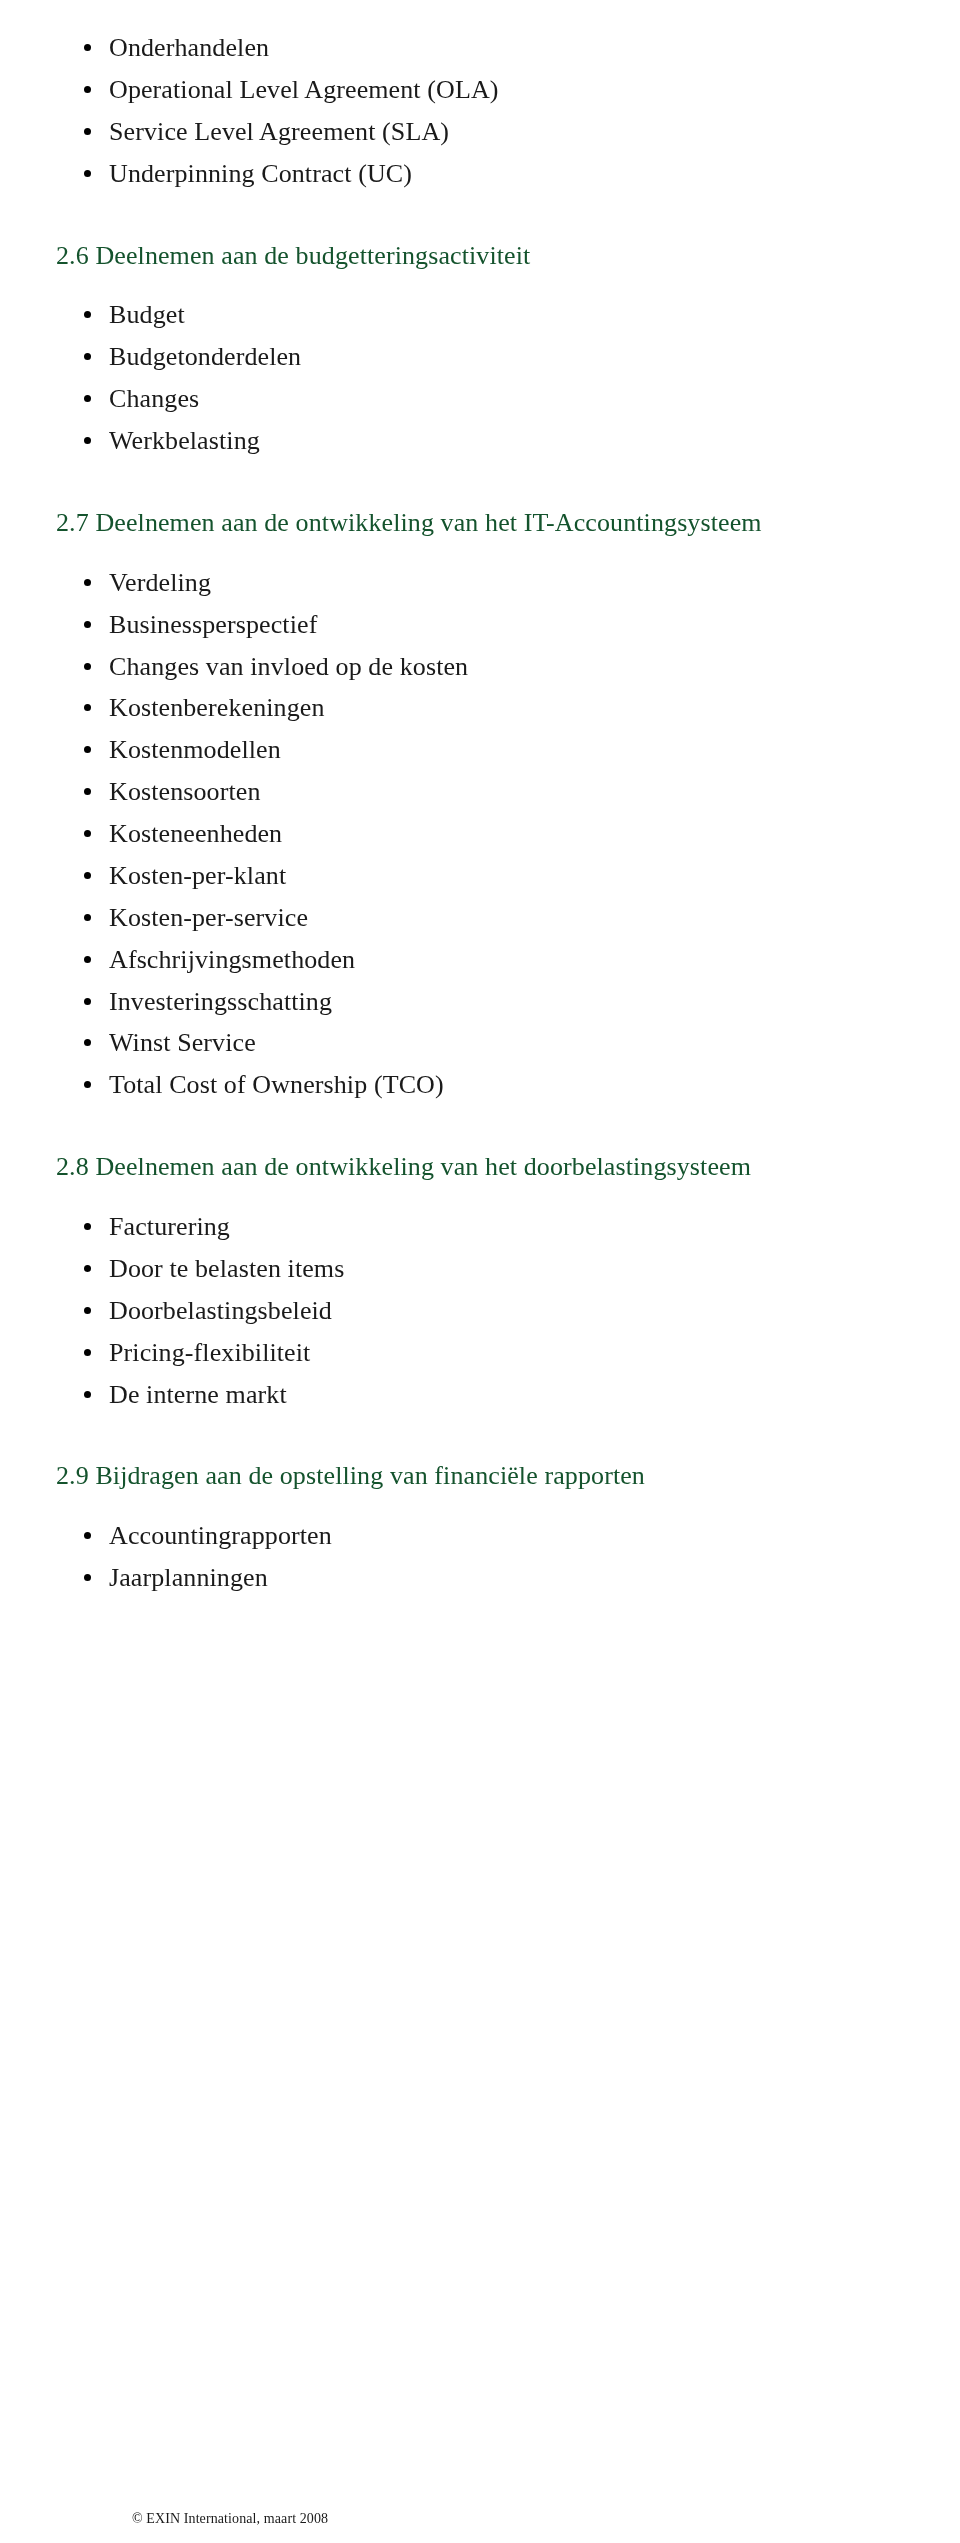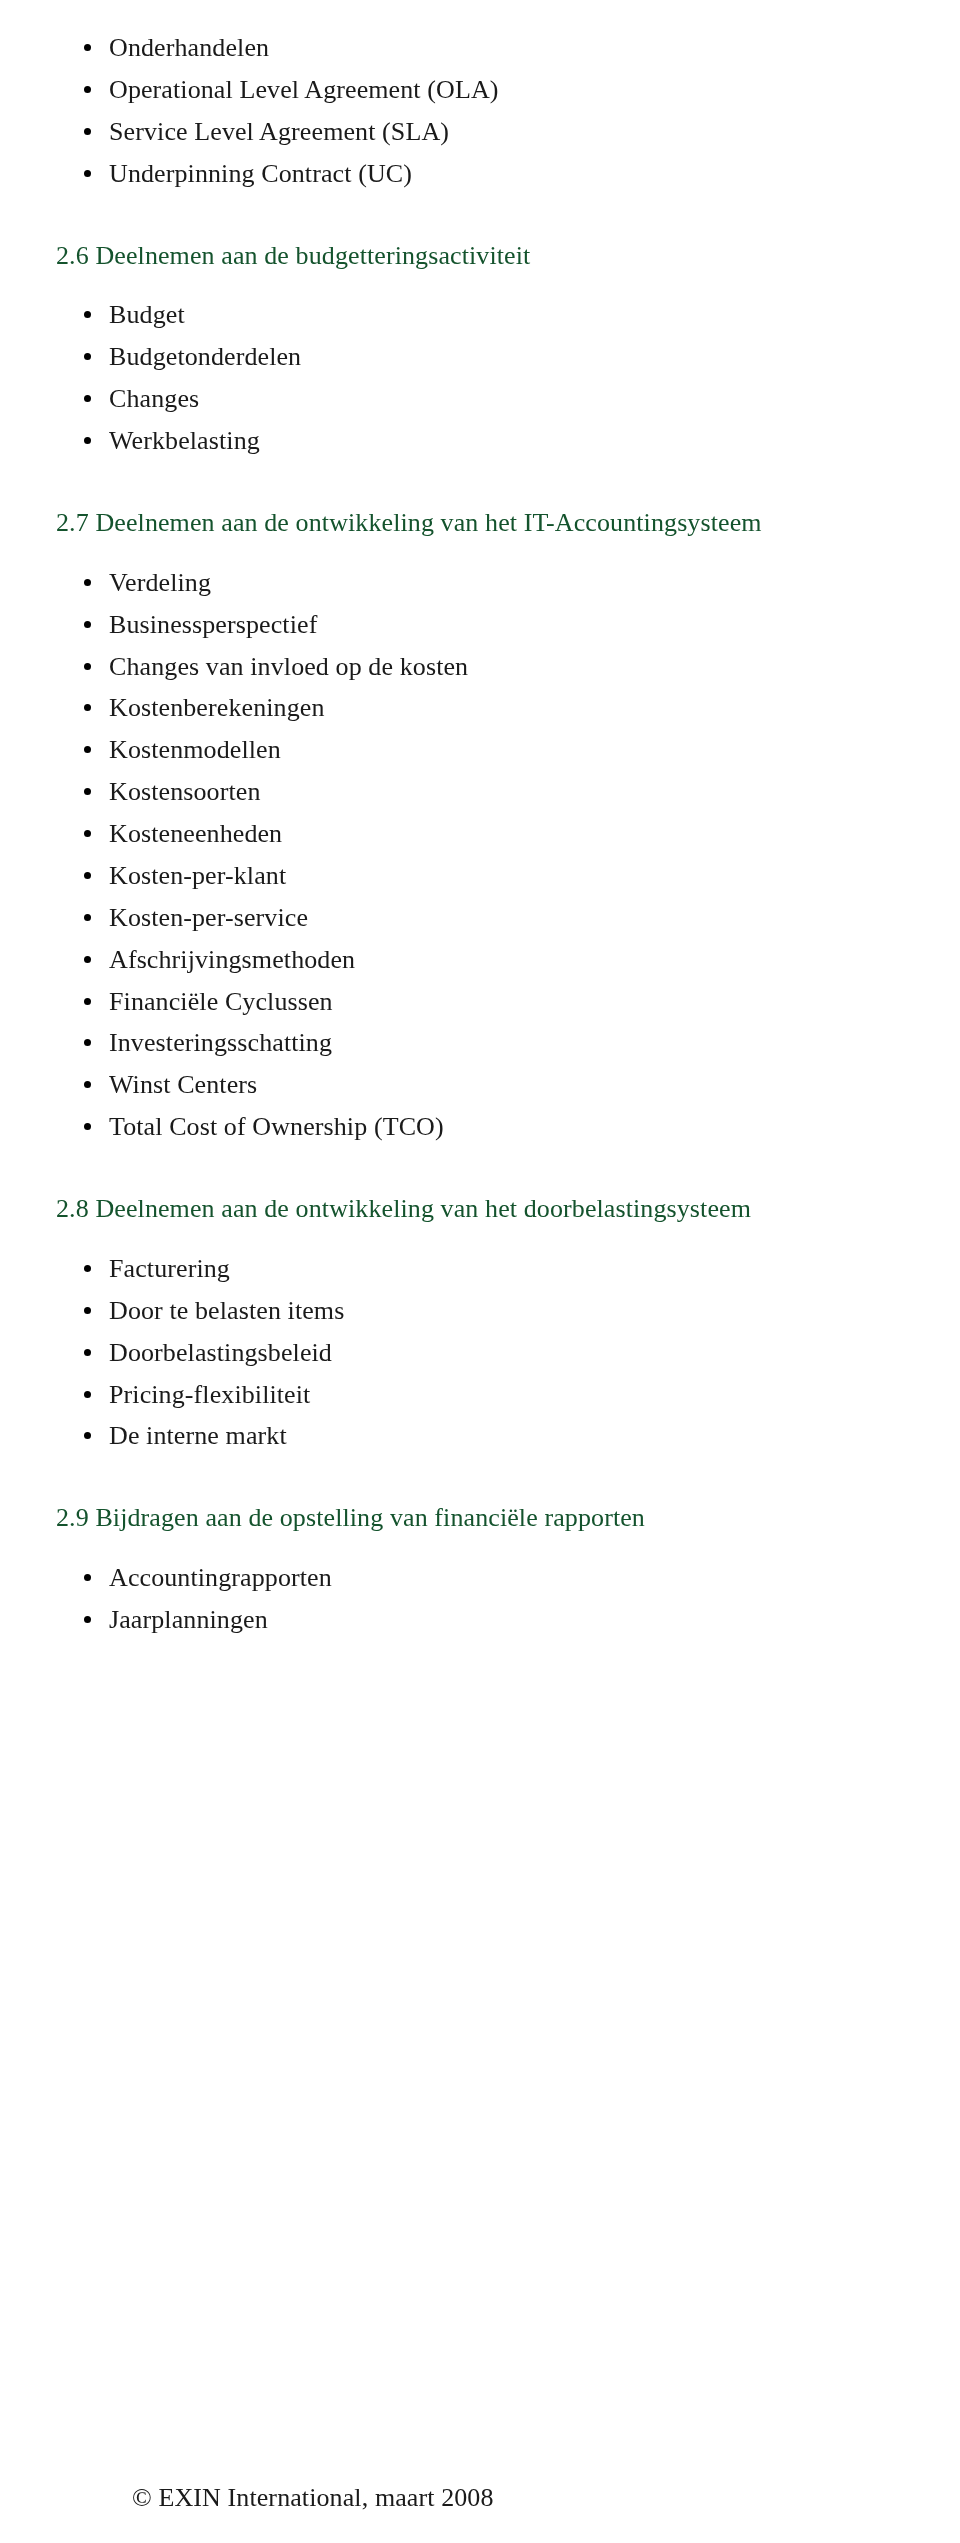--- a/index.html
+++ b/index.html
@@ -48,23 +48,23 @@
     .section-heading {
       font-size: 26px;
       line-height: 1.38;
       letter-spacing: 0.1px;
       margin: 0 0 24px 0;
       padding-left: 0;
       color: #14532d;
     }
     .footer {
       position: absolute;
-      bottom: 30px;
+      bottom: 16px;
       left: 132px;
-      font-size: 26px;
+      font-size: 14px;
       color: #1a1a1a;
       letter-spacing: 0.1px;
     }
   </style>
 </head>
 <body>
 
 <div class="page">
 
   <div class="section">
@@ -148,29 +148,25 @@
           <div class="bullet-row">
             <span class="bullet-dot"></span>
             <span class="bullet-text">Kosten-per-service</span>
           </div>
           <div class="bullet-row">
             <span class="bullet-dot"></span>
             <span class="bullet-text">Afschrijvingsmethoden</span>
           </div>
           <div class="bullet-row">
             <span class="bullet-dot"></span>
-            <span class="bullet-text">Financiële Cyclussen</span>
-          </div>
-          <div class="bullet-row">
-            <span class="bullet-dot"></span>
             <span class="bullet-text">Investeringsschatting</span>
           </div>
           <div class="bullet-row">
             <span class="bullet-dot"></span>
-            <span class="bullet-text">Winst Centers</span>
+            <span class="bullet-text">Winst Service</span>
           </div>
           <div class="bullet-row">
             <span class="bullet-dot"></span>
             <span class="bullet-text">Total Cost of Ownership (TCO)</span>
           </div>
         </div>
       </div>
       <div class="section">
         <div class="section-heading">2.8 Deelnemen aan de ontwikkeling van het doorbelastingsysteem</div>
         <div class="bullet-list">

